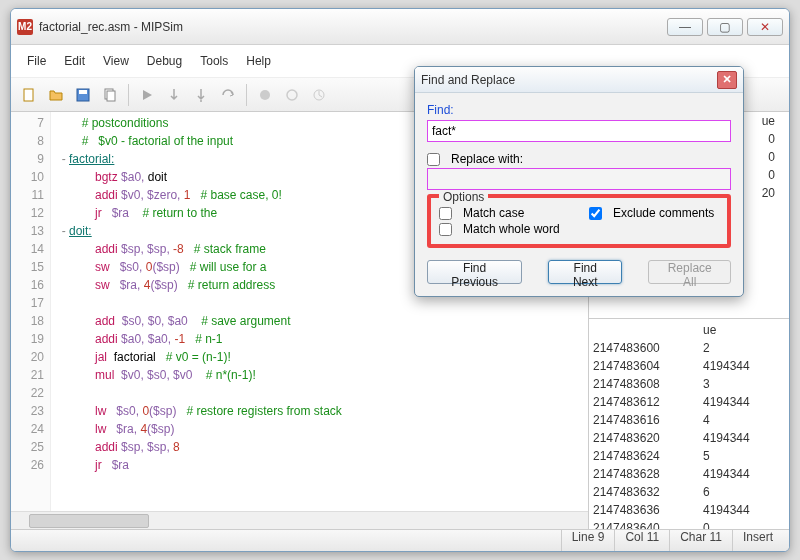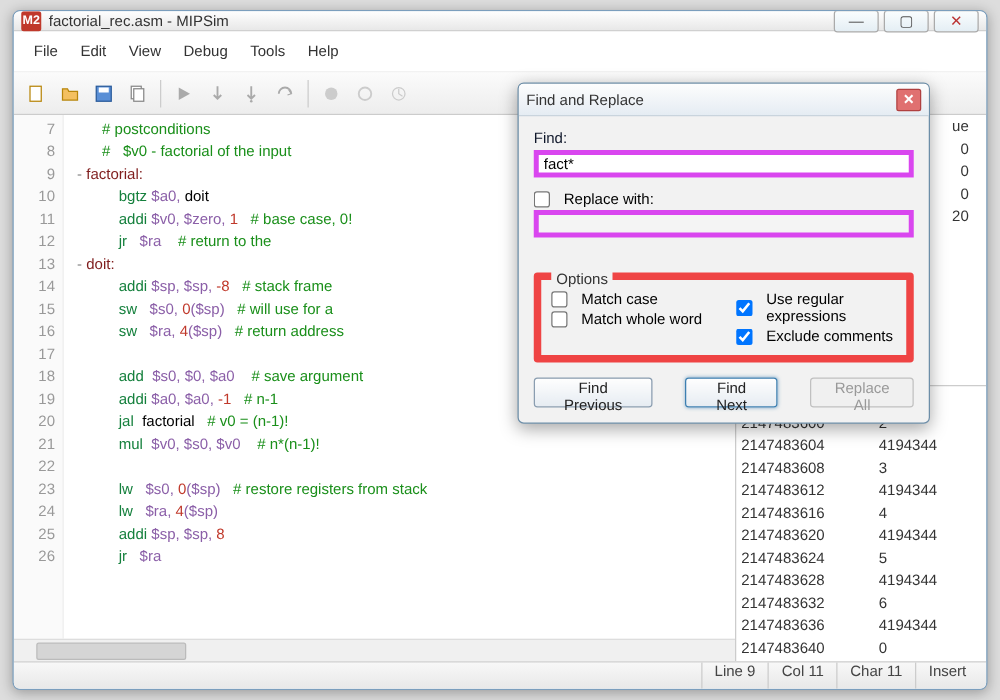--- a/index.html
+++ b/index.html
@@ -1,38 +1,38 @@
 <!DOCTYPE html>
 <html><head>
 <meta charset="utf-8">
 <style>
 *{box-sizing:border-box;margin:0;padding:0;font-family:"Segoe UI",Tahoma,sans-serif;font-size:12px}
 body{background:#ddd;width:800px;height:560px;overflow:hidden;position:relative}
 .window{position:absolute;top:8px;left:10px;right:10px;bottom:8px;background:#fff;border:1px solid #7b9ebd;border-radius:6px;box-shadow:0 2px 10px rgba(0,0,0,.3);display:flex;flex-direction:column;overflow:hidden}
-.titlebar{height:16px;background:linear-gradient(#fefefe,#e8e8e8);border-bottom:1px solid #d0d0d0;display:flex;align-items:center;padding:0 6px}
+.titlebar{height:36px;background:linear-gradient(#fefefe,#e8e8e8);border-bottom:1px solid #d0d0d0;display:flex;align-items:center;padding:0 6px}
 .titlebar .icon{width:16px;height:16px;background:#c0392b;color:#fff;font-size:10px;font-weight:bold;display:flex;align-items:center;justify-content:center;border-radius:2px;margin-right:6px}
 .title{flex:1;color:#333}
 .wbtn{width:36px;height:18px;border:1px solid #aaa;border-radius:3px;background:linear-gradient(#fafdfe,#e4eef4);margin-left:4px;display:flex;align-items:center;justify-content:center;color:#555;font-family:Arial}
 .wbtn.close{color:#b33}
 .menubar{height:22px;display:flex;align-items:center;padding:16px 8px;gap:2px;border-bottom:1px solid #eee}
 .menubar span{padding:2px 8px;color:#333}
 .toolbar{height:34px;background:linear-gradient(#fbfbfb,#ededed);border-bottom:1px solid #ccc;display:flex;align-items:center;padding:0 6px;gap:3px}
 .tbtn{width:24px;height:24px;border:1px solid transparent;border-radius:3px;display:flex;align-items:center;justify-content:center}
 .tbtn svg{width:16px;height:16px}
 .tbar-sep{width:1px;height:22px;background:#ccc;margin:0 3px}
 .main{flex:1;display:flex;overflow:hidden}
 .editor{flex:1;display:flex;flex-direction:column;border-right:1px solid #ccc;overflow:hidden}
 .code{flex:1;display:flex;font-family:Consolas,monospace;font-size:13px;overflow:hidden;background:#fff}
 .gutter{width:40px;background:#fafafa;text-align:right;padding:2px 6px 2px 2px;color:#999;border-right:1px solid #eee}
 .gutter div{height:18px;line-height:18px}
 .src{flex:1;padding:2px 4px;white-space:pre;overflow:hidden}
 .src div{height:18px;line-height:18px}
 .c-cm{color:#1a8f1a}
-.c-lb{color:#7f1d1d;}
-.c-op{color:#15803d}
+.c-lb{color:#0f766e;text-decoration:underline}
+.c-op{color:#be185d}
 .c-rg{color:#8b5fa8}
 .c-nm{color:#c0392b}
 .fold{color:#888}
 .hscroll{height:18px;background:#f0f0f0;border-top:1px solid #ddd;position:relative}
 .hscroll .thumb{position:absolute;left:18px;top:2px;width:120px;height:14px;background:#d5d5d5;border:1px solid #bbb;border-radius:2px}
 .rs-panel{width:200px;display:flex;flex-direction:column;overflow:hidden}
 .rs-top{flex:1;border-bottom:1px solid #ccc;overflow:hidden}
 .rs-mem{flex:1;overflow:hidden;font-family:Consolas,monospace;font-size:12px;padding:2px 4px}
 .rs-mem div{display:flex;height:18px;line-height:18px}
 .rs-mem .a{width:110px;color:#333}
@@ -40,26 +40,26 @@
 .rs-top .row{display:flex;height:18px;line-height:18px;font-family:Consolas,monospace;font-size:12px;padding:0 4px}
 .rs-top .row .v{flex:1;text-align:right;color:#333;padding-right:10px}
 .status{height:22px;background:linear-gradient(#f8f8f8,#e8e8e8);border-top:1px solid #ccc;display:flex;justify-content:flex-end;padding:0 6px;gap:0}
 .status span{padding:0 10px;border-left:1px solid #ccc;color:#444}
 
 .dlg{position:absolute;top:66px;left:414px;width:330px;background:#f2f2f2;border:1px solid #6d8ea8;border-radius:5px;box-shadow:0 4px 14px rgba(0,0,0,.35);overflow:hidden}
 .dlg-tb{height:26px;background:linear-gradient(#fdfdfd,#e5ecf3);border-bottom:1px solid #c9d4dd;display:flex;align-items:center;padding:0 6px}
 .dlg-tb .t{flex:1;color:#333}
 .dlg-x{width:20px;height:18px;background:#e07070;border:1px solid #b04040;border-radius:2px;color:#fff;display:flex;align-items:center;justify-content:center;font-size:11px;font-weight:bold}
 .dlg-body{padding:10px 12px 12px}
-.dlg-body label{display:block;margin-bottom:3px;color:#0f172a}
-.dlg-body input[type=text]{width:100%;height:22px;border:4px solid #d946ef;padding:0 4px;font-family:inherit;background:#fff}
+.dlg-body label{display:block;margin-bottom:3px;color:#1d4ed8}
+.dlg-body input[type=text]{width:100%;height:22px;border:1px solid #d946ef;padding:0 4px;font-family:inherit;background:#fff}
 .dlg-body input[type=text][disabled]{background:#f4f4f4}
 .chk{display:flex;align-items:center;gap:11px;margin-bottom:2px}
 .chk input{width:13px;height:13px}
-.opt-box{border:6px solid #ef4444;border-radius:3px;padding:8px 8px 6px;margin-top:28px;position:relative}
+.opt-box{border:4px solid #ef4444;border-radius:3px;padding:8px 8px 6px;margin-top:4px;position:relative}
 .opt-box .lg{position:absolute;top:-8px;left:8px;background:#f2f2f2;padding:0 4px;color:#333}
 .opt-grid{display:flex;gap:20px}
 .opt-col{flex:1}
 .btns{display:flex;justify-content:center;gap:26px;margin-top:12px}
 .btns button{height:24px;padding:0 12px;border:1px solid #8a9db0;border-radius:3px;background:linear-gradient(#fefefe,#e6ecf2);color:#222;font-family:inherit}
 .btns button.primary{border-color:#3c7fb1;box-shadow:0 0 3px rgba(60,127,177,.6)}
 .btns button[disabled]{color:#999;border-color:#c0c0c0;background:#f0f0f0}
 </style>
 </head>
 <body>
@@ -275,24 +275,20 @@
               <input type="checkbox" id="cb1" style="">
               <span>Match case</span>
             </div>
           <div class="chk">
               <input type="checkbox" id="cb2" style="">
               <span>Match whole word</span>
             </div>
         </div>
         <div class="opt-col">
           <div class="chk">
-              <input type="checkbox" id="cb3" checked="" style="">
-              <span>Use regular expressions</span>
-            </div>
-          <div class="chk">
               <input type="checkbox" id="cb4" checked="" style="">
               <span>Exclude comments</span>
             </div>
         </div>
       </div>
     </div>
     <div class="btns">
       <button>Find Previous</button>
       <button class="primary">Find Next</button>
       <button disabled="">Replace All</button>

